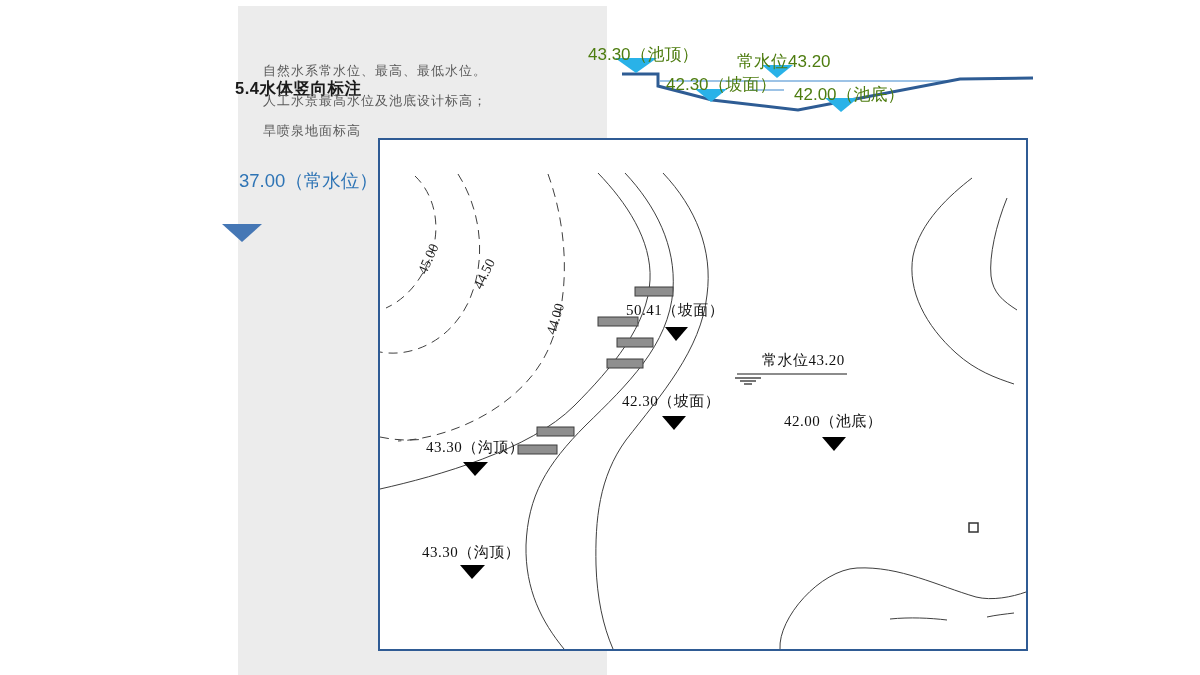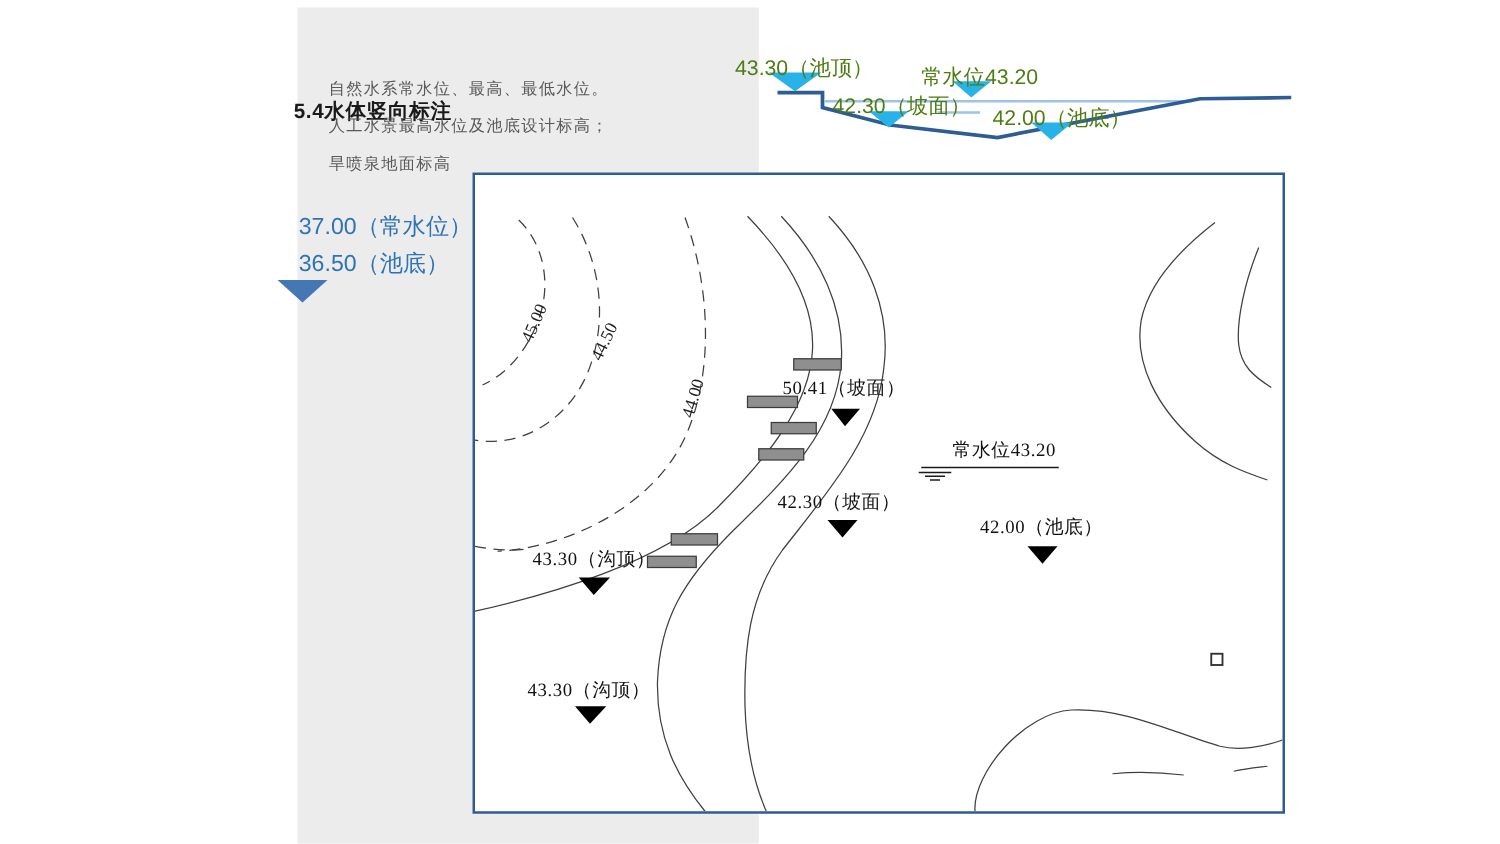--- a/index.html
+++ b/index.html
@@ -34,21 +34,20 @@
 
   <div class="abs slide-title">5.4水体竖向标注</div>
   <div class="abs bullets">
     <div>自然水系常水位、最高、最低水位。</div>
     <div>人工水景最高水位及池底设计标高；</div>
     <div>旱喷泉地面标高</div>
   </div>
 
   <div class="abs left-note">
     <div>37.00（常水位）</div>
-    <div>36.50（池底）</div>
   </div>
   <div class="abs blue-tri"></div>
 
   <svg class="abs" style="left:585px;top:38px;" width="455" height="80" viewBox="0 0 455 80">
 
     <line x1="75" y1="43" x2="368" y2="43" stroke="#9DC3E6" stroke-width="2"></line>
     <line x1="165" y1="52" x2="199" y2="52" stroke="#9DC3E6" stroke-width="2"></line>
 
     <polyline points="37,36 73,36 73,48 127,62 213,72 375,41 448,40" fill="none" stroke="#2E5C94" stroke-width="3"></polyline>
 

